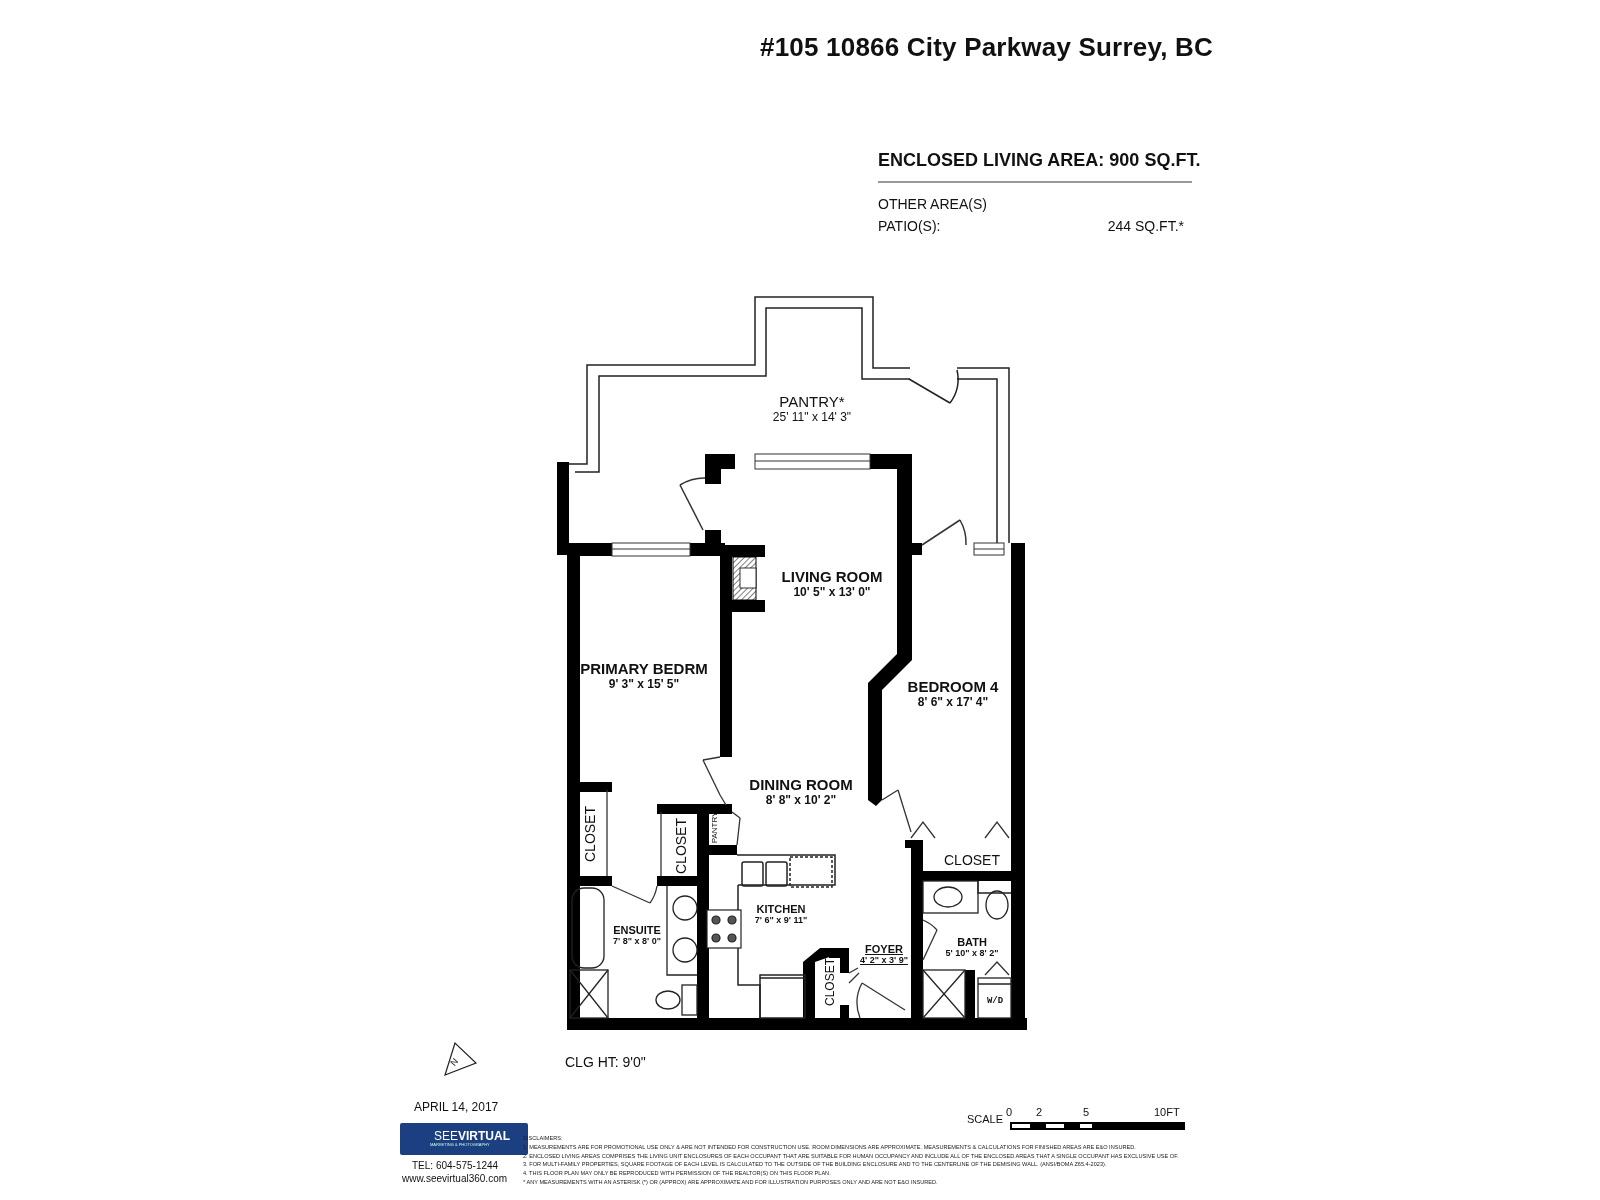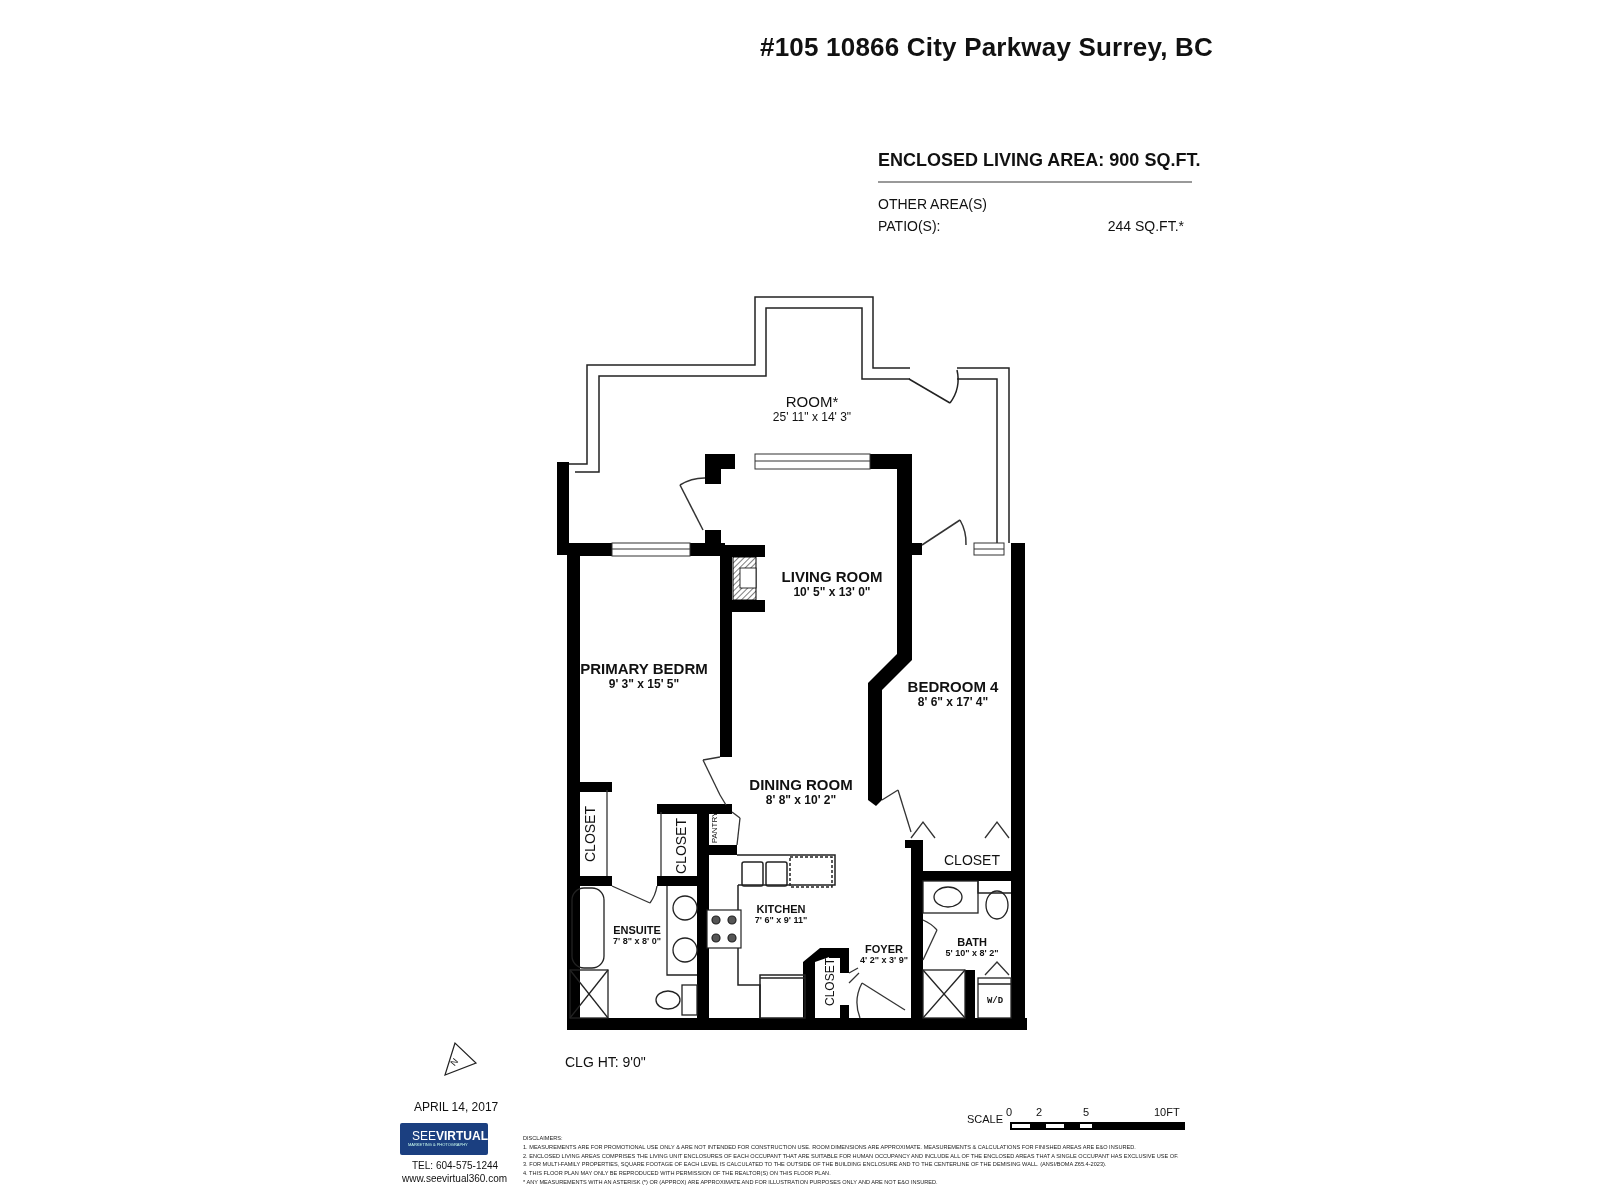--- a/index.html
+++ b/index.html
@@ -15,21 +15,21 @@
   .room-big { font-size:15px; font-weight:bold; }
   .room-dim { font-size:12px; font-weight:bold; }
   .room-sm { font-size:11px; font-weight:bold; }
   .room-sm-dim { font-size:9px; font-weight:bold; }
   .patio-name { font-size:15px; }
   .patio-dim { font-size:12px; }
   .closet-v { position:absolute; font-size:14px; transform:rotate(-90deg); transform-origin:center; white-space:nowrap; }
   .closet-h { font-size:14px; }
   .clg { left:565px; top:1054px; font-size:14px; }
   .date { left:414px; top:1100px; font-size:12px; }
-  .logo { left:400px; top:1123px; width:88px; height:32px; background:#1b3f80; border-radius:2px; display:flex; align-items:center; }
+  .logo { left:400px; top:1123px; width:128px; height:32px; background:#1b3f80; border-radius:2px; display:flex; align-items:center; }
   .logo-swirl { width:24px; height:20px; margin-left:6px; position:relative; }
   .logo-text { color:#fff; font-size:12px; font-weight:bold; line-height:12px; margin-left:4px; }
   .logo-sub { color:#cfe; font-size:4px; line-height:6px; }
   .tel { left:412px; top:1160px; font-size:10px; }
   .web { left:402px; top:1173px; font-size:10px; }
   .disc { left:523px; top:1134px; font-size:5.6px; line-height:8.8px; width:660px; color:#222; }
   .scale-lbl { left:967px; top:1113px; font-size:11px; }
   .scale-nums { font-size:11px; }
 </style>
 </head>
@@ -232,21 +232,21 @@
     <rect x="1080" y="1124" width="12" height="4" fill="#fff"></rect>
   </g>
 
   <g>
     <ellipse cx="420" cy="1139" rx="10" ry="8" fill="#6aa0d8"></ellipse>
     <path d="M410,1146 Q420,1128 434,1134" stroke="#e33" stroke-width="2" fill="none"></path>
   </g>
 </svg>
 
 <div class="lbl" style="left:812px;top:393px;">
-  <div class="patio-name">ROOM*</div>
+  <div class="patio-name">PANTRY*</div>
   <div class="patio-dim">25' 11" x 14' 3"</div>
 </div>
 
 <div class="lbl" style="left:832px;top:568px;">
   <div class="room-big">LIVING ROOM</div>
   <div class="room-dim">10' 5" x 13' 0"</div>
 </div>
 
 <div class="lbl" style="left:644px;top:660px;">
   <div class="room-big">PRIMARY BEDRM</div>
@@ -266,21 +266,21 @@
 <div class="lbl" style="left:781px;top:903px;">
   <div class="room-sm">KITCHEN</div>
   <div class="room-sm-dim">7' 6" x 9' 11"</div>
 </div>
 
 <div class="lbl" style="left:637px;top:924px;">
   <div class="room-sm">ENSUITE</div>
   <div class="room-sm-dim">7' 8" x 8' 0"</div>
 </div>
 
-<div class="lbl" style="left:884px;top:943px;">
+<div class="lbl" style="left:884px;top:943px;text-decoration:underline;">
   <div class="room-sm">FOYER</div>
   <div class="room-sm-dim">4' 2" x 3' 9"</div>
 </div>
 
 <div class="lbl" style="left:972px;top:936px;">
   <div class="room-sm">BATH</div>
   <div class="room-sm-dim">5' 10" x 8' 2"</div>
 </div>
 
 <div class="closet-v" style="left:562px;top:826px;">CLOSET</div>

